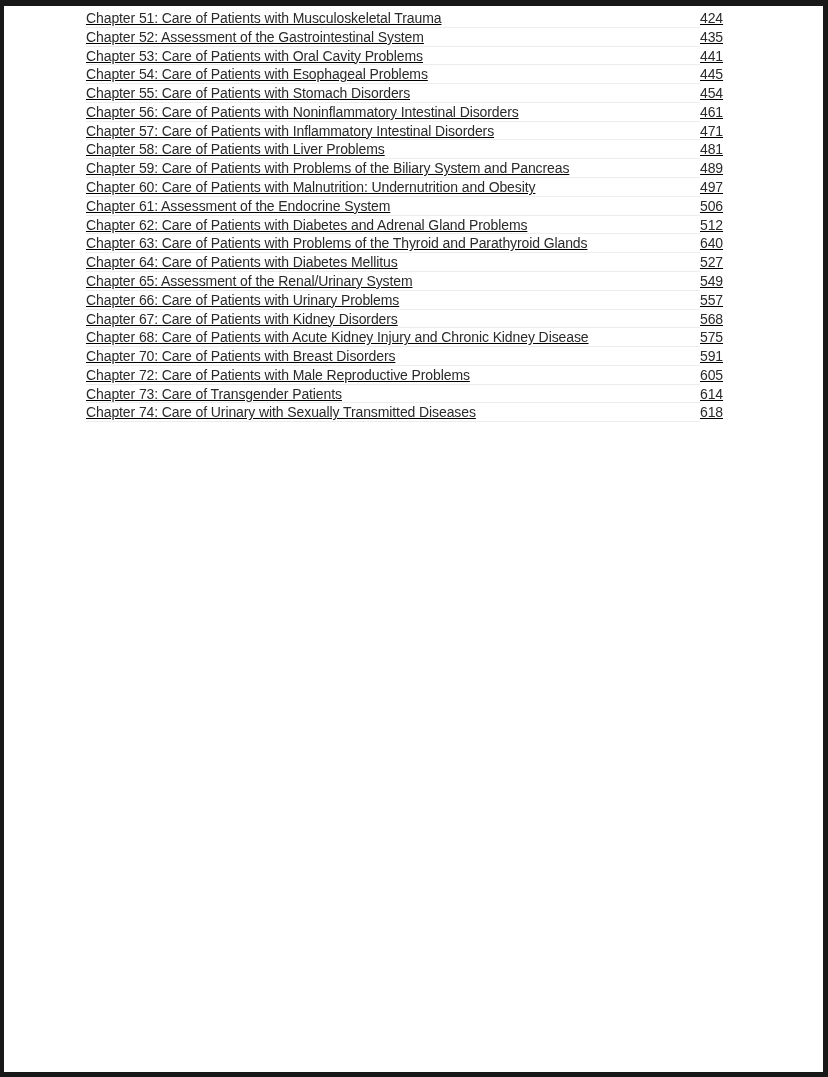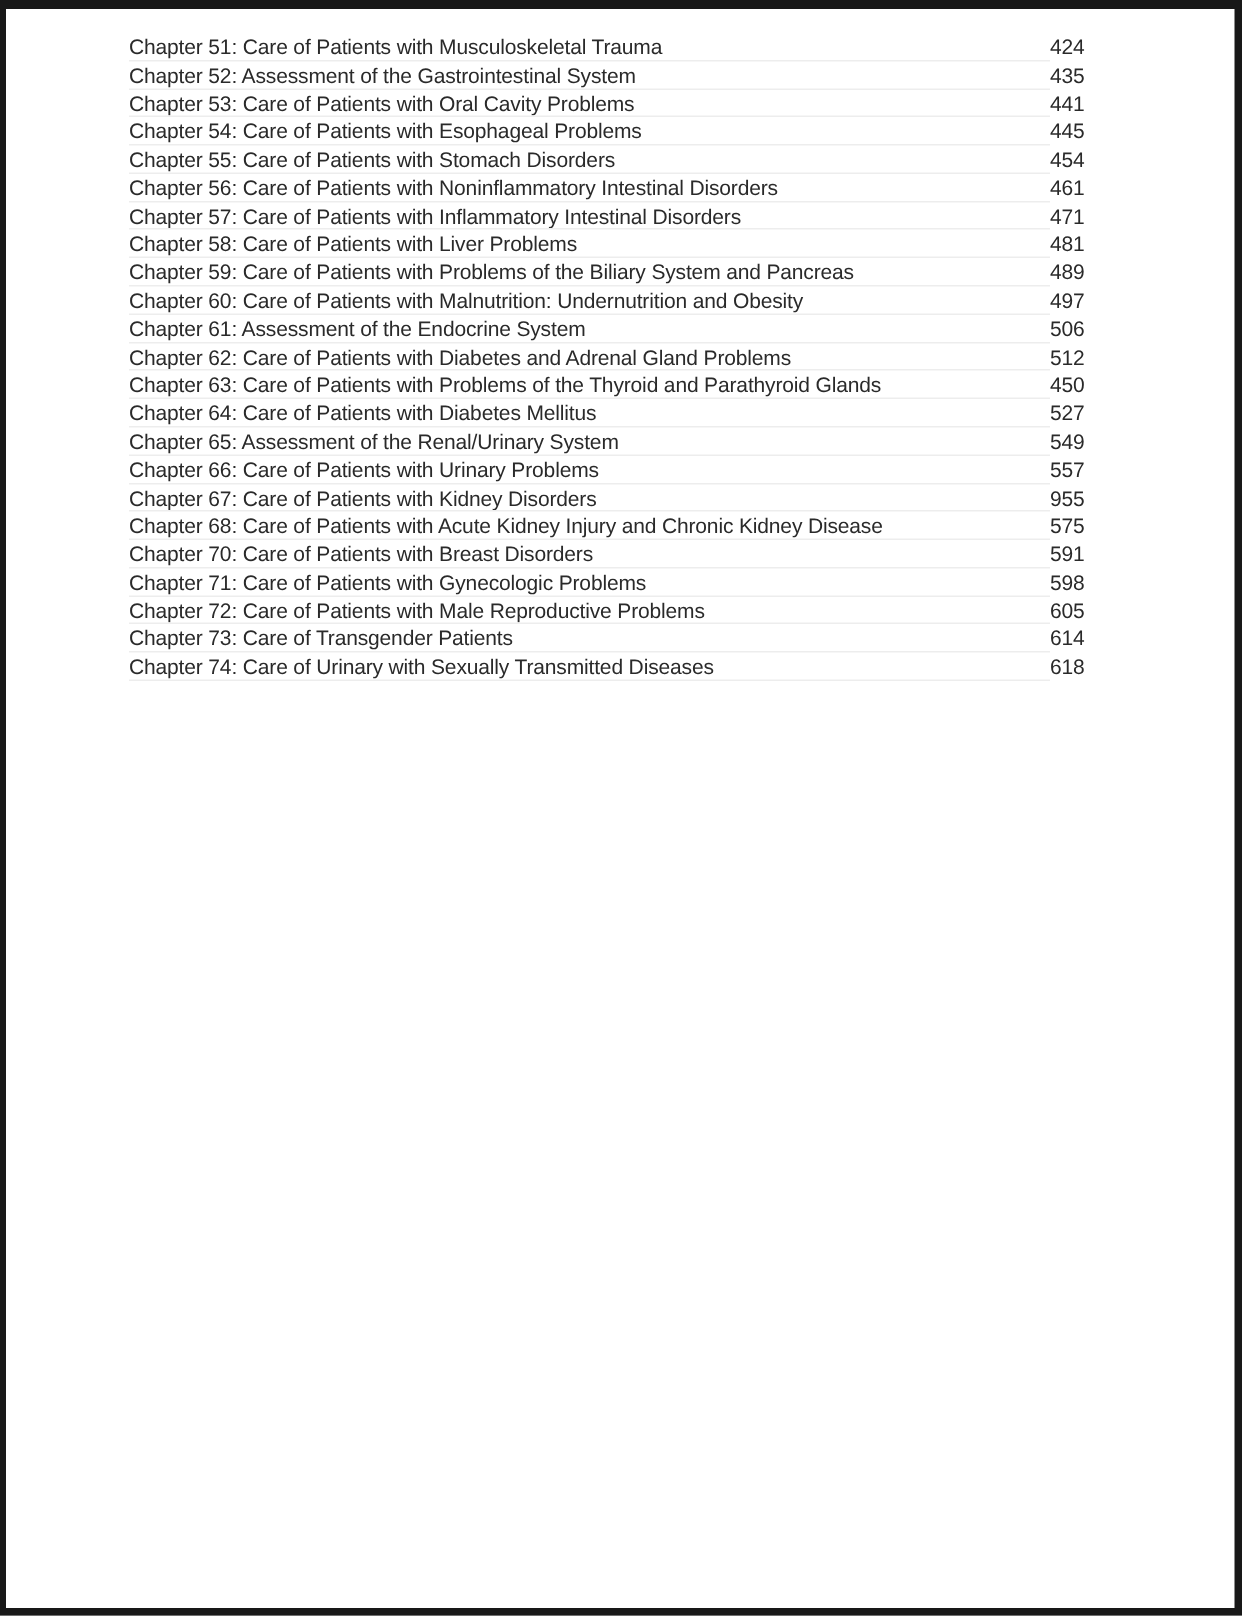--- a/index.html
+++ b/index.html
@@ -23,22 +23,23 @@
     position: absolute;
     left: 4px;
     right: 5px;
     top: 6px;
     bottom: 5px;
     background: #ffffff;
   }
   .toc {
     position: absolute;
     left: 82px;
-    top: 16px;
+    top: 3px;
     width: 658px;
+    text-decoration: underline;
   }
   .toc-row {
     display: flex;
     align-items: stretch;
     height: 18.79px;
     font-size: 14px;
     line-height: 18.5px;
     color: #2a2a2a;
     letter-spacing: -0.1px;
   }
@@ -116,58 +117,54 @@
     <span class="toc-page">506</span>
   </div>
 
   <div class="toc-row">
     <span class="toc-title">Chapter 62: Care of Patients with Diabetes and Adrenal Gland Problems</span>
     <span class="toc-page">512</span>
   </div>
 
   <div class="toc-row">
     <span class="toc-title">Chapter 63: Care of Patients with Problems of the Thyroid and Parathyroid Glands</span>
-    <span class="toc-page">450</span>
+    <span class="toc-page">640</span>
   </div>
 
   <div class="toc-row">
     <span class="toc-title">Chapter 64: Care of Patients with Diabetes Mellitus</span>
     <span class="toc-page">527</span>
   </div>
 
   <div class="toc-row">
     <span class="toc-title">Chapter 65: Assessment of the Renal/Urinary System</span>
     <span class="toc-page">549</span>
   </div>
 
   <div class="toc-row">
     <span class="toc-title">Chapter 66: Care of Patients with Urinary Problems</span>
     <span class="toc-page">557</span>
   </div>
 
   <div class="toc-row">
     <span class="toc-title">Chapter 67: Care of Patients with Kidney Disorders</span>
-    <span class="toc-page">955</span>
+    <span class="toc-page">568</span>
   </div>
 
   <div class="toc-row">
     <span class="toc-title">Chapter 68: Care of Patients with Acute Kidney Injury and Chronic Kidney Disease</span>
     <span class="toc-page">575</span>
   </div>
 
 
   <div class="toc-row">
     <span class="toc-title">Chapter 70: Care of Patients with Breast Disorders</span>
     <span class="toc-page">591</span>
   </div>
 
-  <div class="toc-row">
-    <span class="toc-title">Chapter 71: Care of Patients with Gynecologic Problems</span>
-    <span class="toc-page">598</span>
-  </div>
 
   <div class="toc-row">
     <span class="toc-title">Chapter 72: Care of Patients with Male Reproductive Problems</span>
     <span class="toc-page">605</span>
   </div>
 
   <div class="toc-row">
     <span class="toc-title">Chapter 73: Care of Transgender Patients</span>
     <span class="toc-page">614</span>
   </div>

